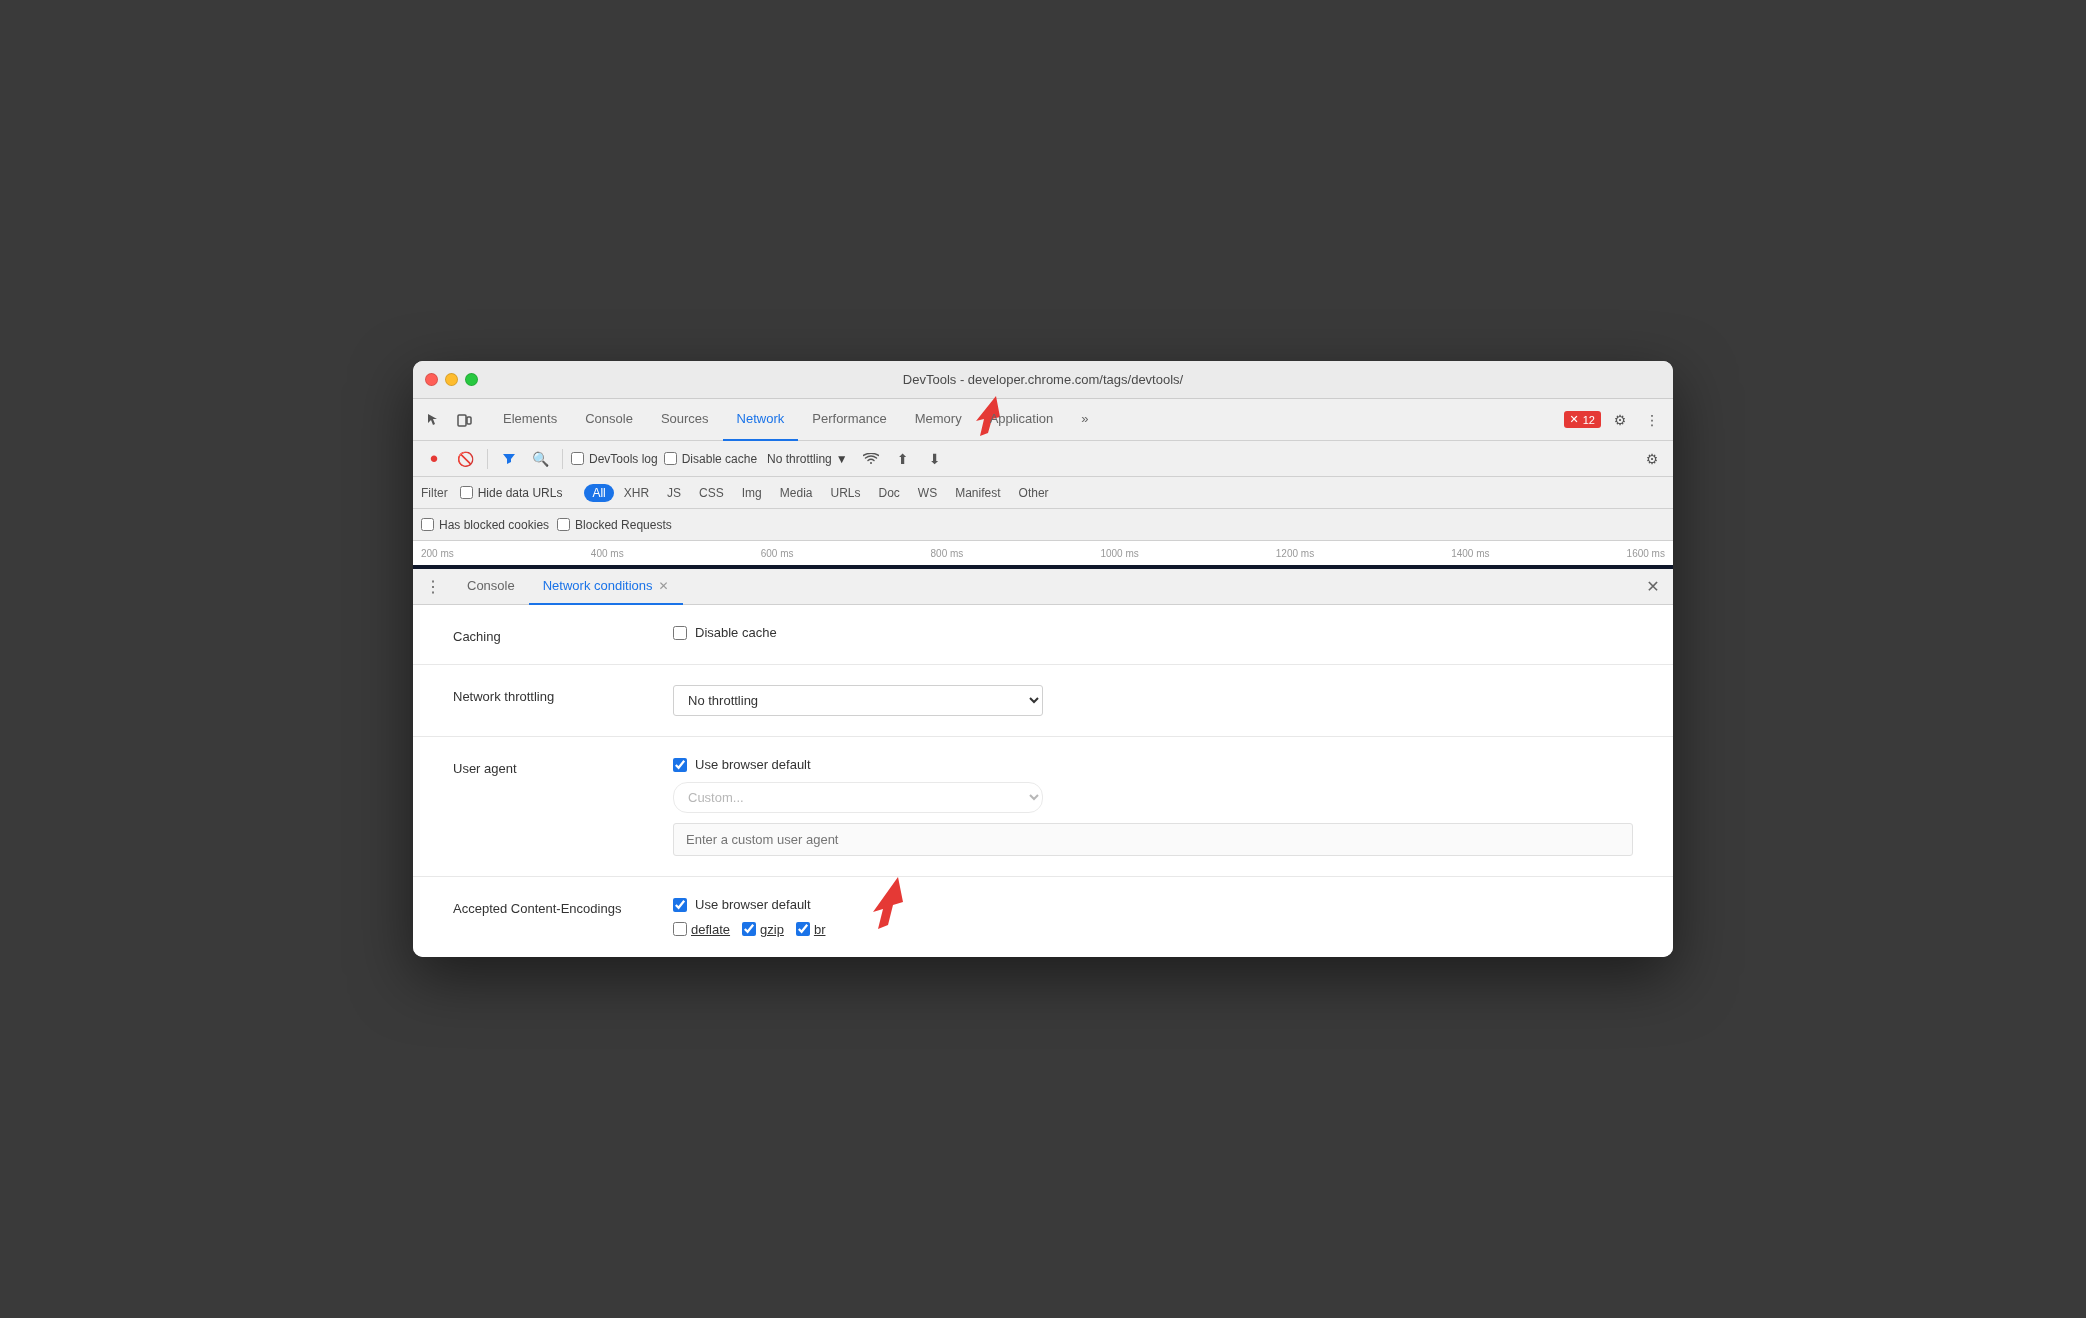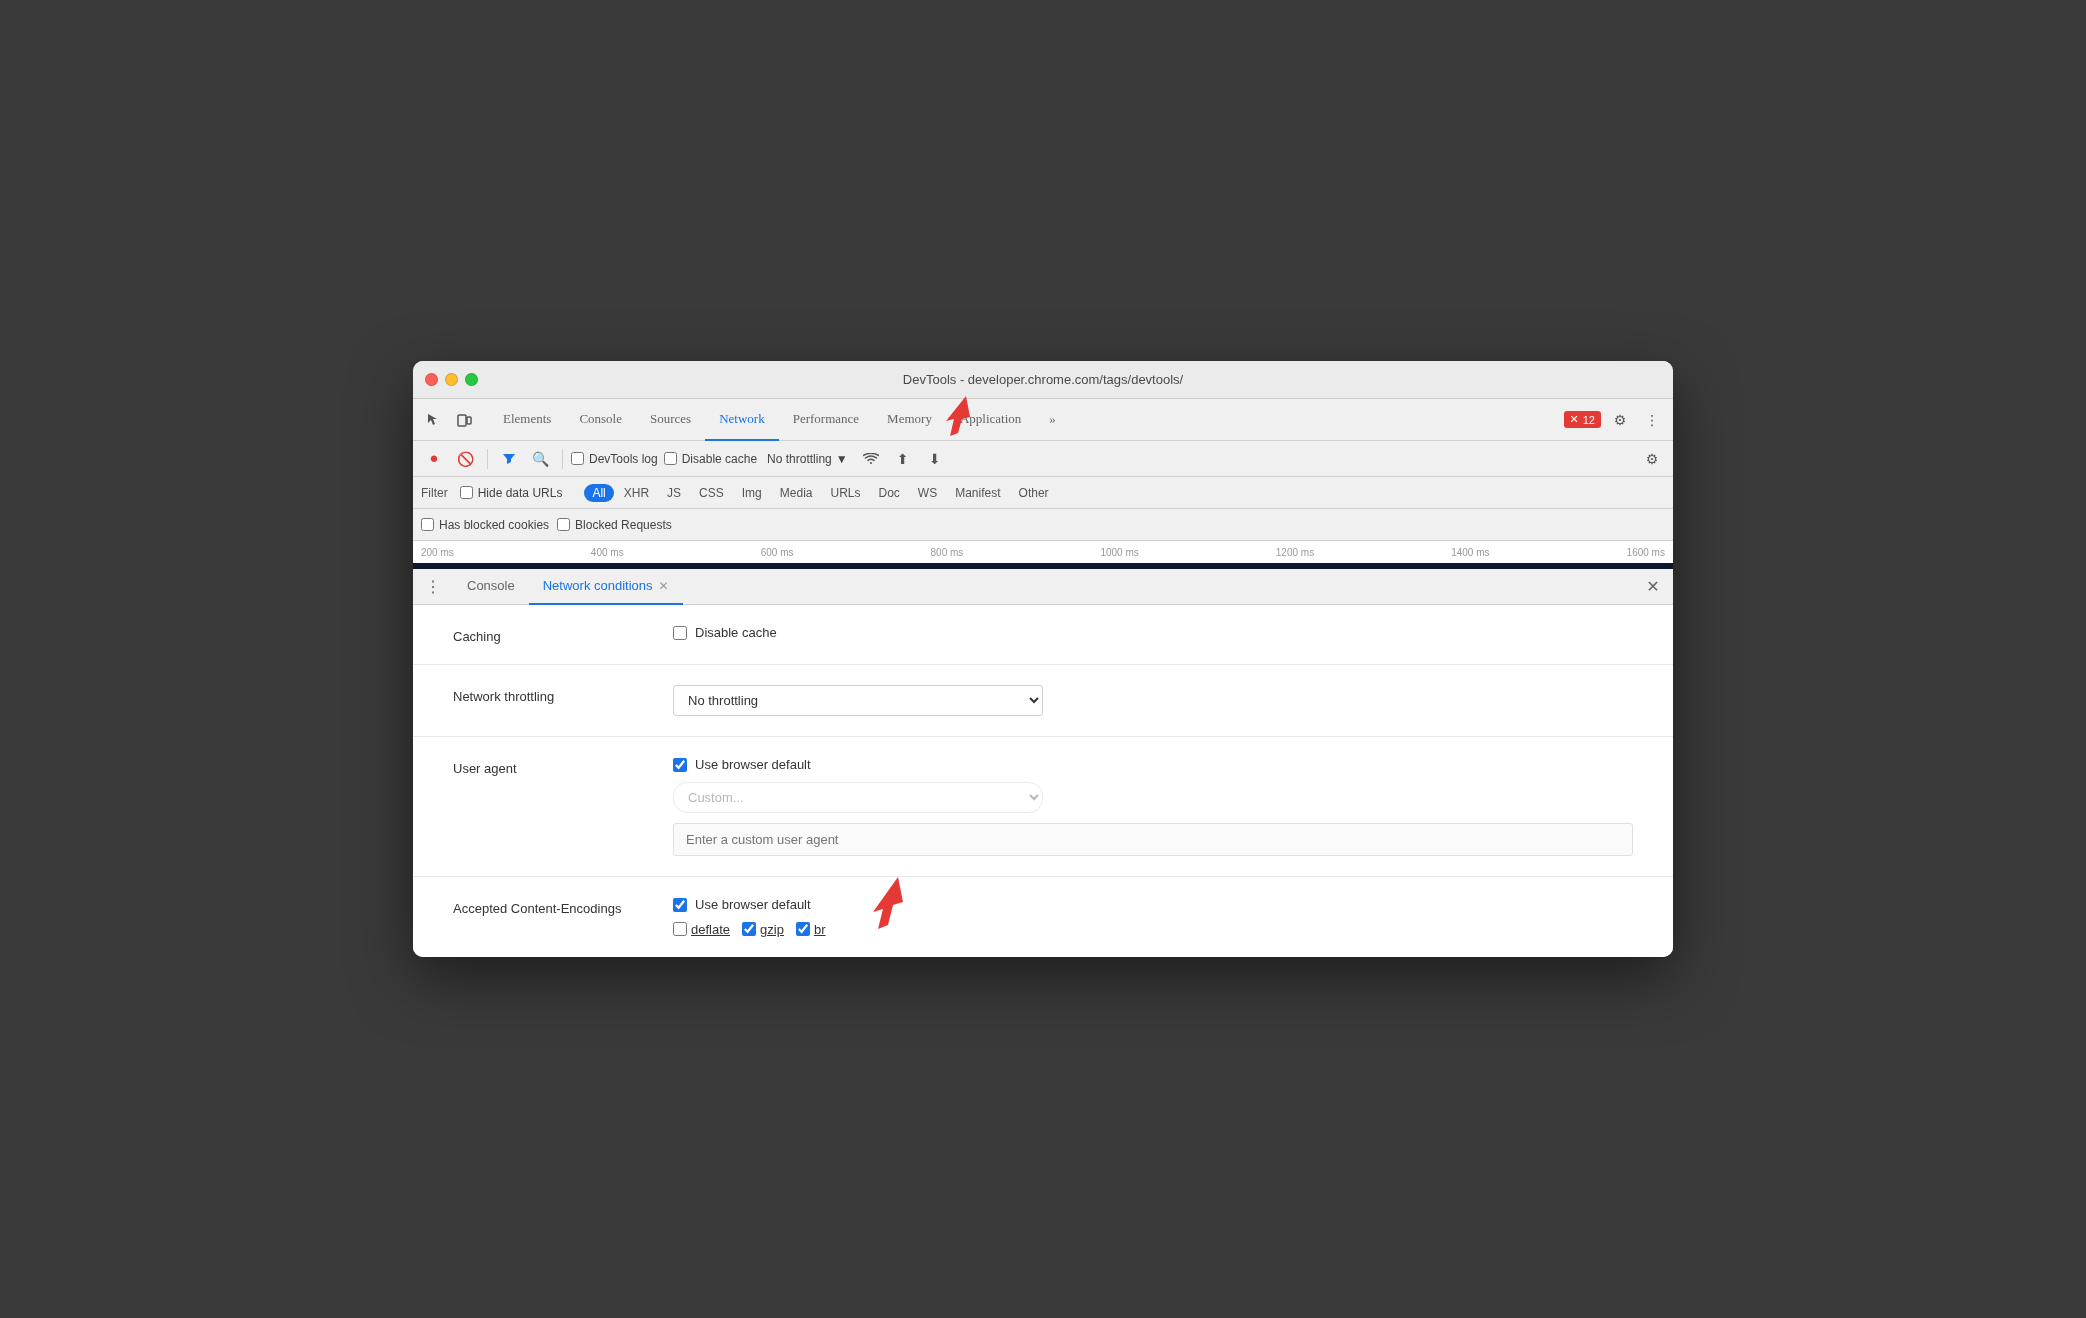--- a/index.html
+++ b/index.html
@@ -87,21 +87,20 @@
       padding: 0 14px;
       height: 42px;
       display: flex;
       align-items: center;
       font-size: 13px;
       color: #666;
       cursor: pointer;
       white-space: nowrap;
       border-bottom: 2px solid transparent;
       position: relative;
-      font-family: Liberation Serif, serif;
     }
     .tab-item.active {
       color: #1a73e8;
       border-bottom: 2px solid #1a73e8;
     }
     .tab-bar-right {
       display: flex;
       align-items: center;
       gap: 6px;
       margin-left: auto;
@@ -206,21 +205,21 @@
     }
     .filter-pill.active {
       background: #1a73e8;
       color: white;
       border-radius: 10px;
     }
     
     .timeline-row {
       height: 28px;
       background: white;
-      border-bottom: 6px solid #0f172a;
+      border-bottom: 4px solid #0f172a;
       display: flex;
       align-items: center;
       padding: 0 8px;
       overflow: hidden;
     }
     .timeline-marks {
       display: flex;
       gap: 0;
       width: 100%;
       justify-content: space-between;

